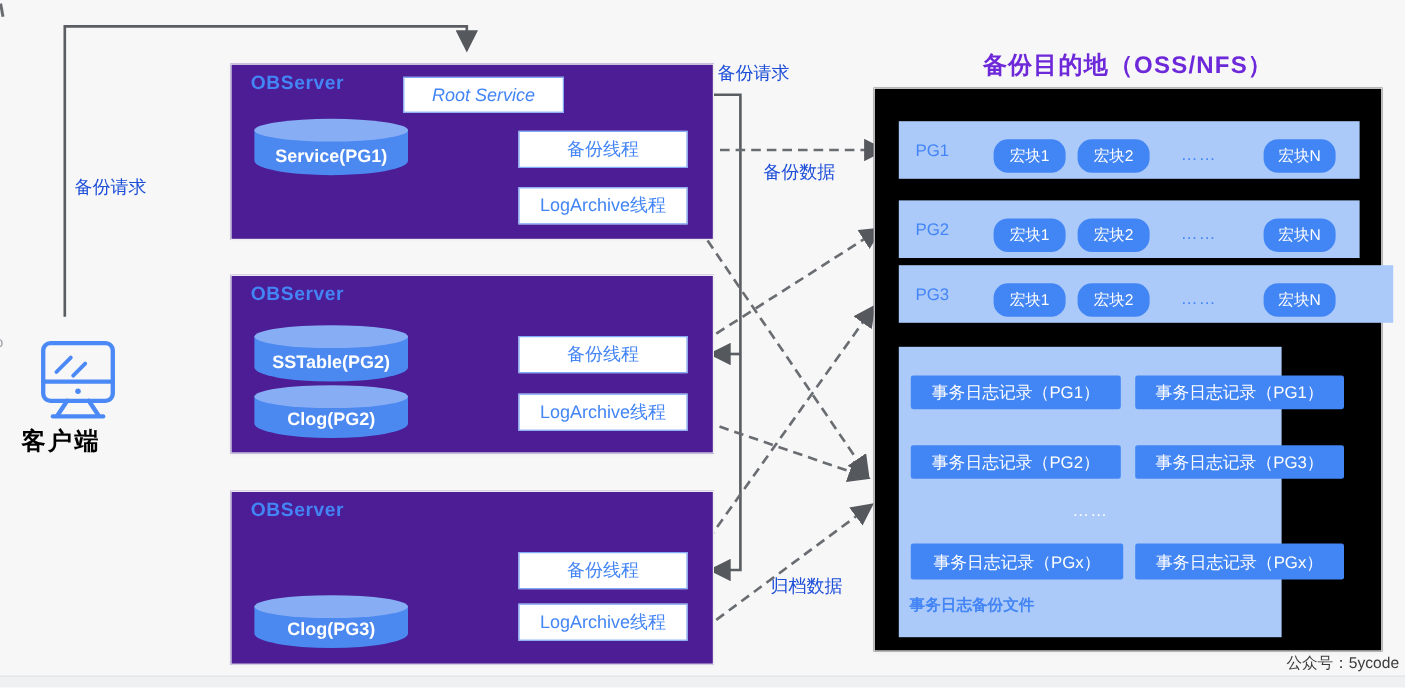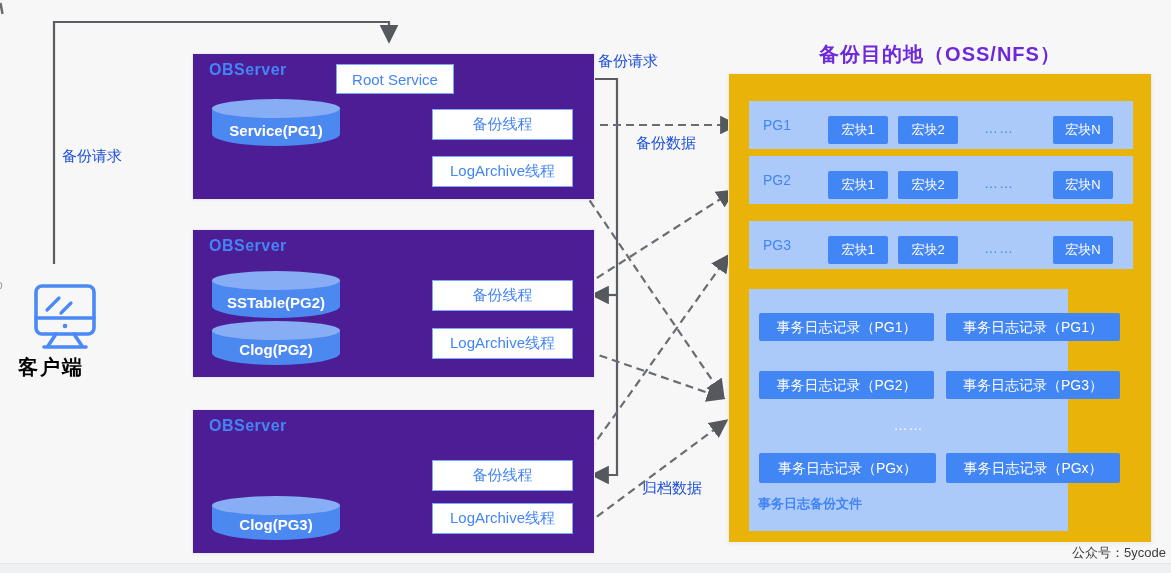--- a/index.html
+++ b/index.html
@@ -39,37 +39,37 @@
     position:absolute;top:9px;left:0;width:100%;bottom:0;
     background:#4b88f0;border-radius:0 0 50% 50% / 0 0 12px 12px;
   }
   .cyl-label{
     position:absolute;left:0;right:0;bottom:7px;text-align:center;
     color:#ffffff;font-weight:700;font-size:15px;z-index:3;white-space:nowrap;
   }
   
   .dest-box{
     position:absolute;left:728px;top:73px;width:424px;height:470px;
-    background:#eab308;border:1px solid #eceef0;
+    background:#000000;border:1px solid #eceef0;
     box-shadow:0 1px 4px rgba(0,0,0,.05);box-sizing:border-box;
   }
   .dest-title{
     position:absolute;left:728px;top:41px;width:424px;text-align:center;
     color:#6d28d9;font-size:20px;font-weight:700;letter-spacing:1px;white-space:nowrap;
   }
   .pg-row{
     position:absolute;left:20px;width:384px;height:48px;background:#abcafa;
   }
   .pg-row .pg-label{
     position:absolute;left:14px;top:0;height:100%;display:flex;align-items:center;
     color:#4385f4;font-size:14px;
   }
   .macro-block{
     position:absolute;top:15px;width:60px;height:28px;background:#4285f4;
-    color:#fff;font-size:13px;line-height:28px;text-align:center;border-radius:2px;
+    color:#fff;font-size:13px;line-height:28px;text-align:center;border-radius:12px;
   }
   .macro-dots{
     position:absolute;top:15px;left:215px;width:70px;height:28px;line-height:24px;
     text-align:center;color:#4285f4;font-size:14px;letter-spacing:1px;
   }
   .tx-section{
     position:absolute;left:20px;top:215px;width:319px;height:242px;background:#abcafa;
   }
   .tx-block{
     position:absolute;height:28px;background:#4285f4;color:#fff;font-size:14px;
@@ -149,21 +149,21 @@
   <div class="client-label">客户端</div>
 
   <div class="abs blue-label" style="left:62px;top:147px;">备份请求</div>
   <div class="abs blue-label" style="left:598px;top:52px;">备份请求</div>
   <div class="abs blue-label" style="left:636px;top:134px;">备份数据</div>
   <div class="abs blue-label" style="left:642px;top:479px;">归档数据</div>
 
   <div class="obs-box" style="top:53px;height:147px;">
     <div class="obs-title">OBServer</div>
   </div>
-  <div class="node-box" style="left:336px;top:64px;width:118px;height:30px;">
+  <div class="node-box" style="left:336px;top:64px;width:134px;height:30px;font-style:italic;">
       <span>Root Service</span>
     </div>
   <div class="cylinder" style="left:212px;top:99px;height:47px;">
     <div class="cyl-body"></div>
     <div class="cyl-top"></div>
     <div class="cyl-label">Service(PG1)</div>
   </div>
   <div class="node-box" style="left:432px;top:109px;width:141px;height:31px;">
       <span>备份线程</span>
     </div>
@@ -211,29 +211,29 @@
   <div class="dest-box">
 
     <div class="pg-row" style="top:27px;">
       <span class="pg-label">PG1</span>
       <span class="macro-block" style="left:79px;">宏块1</span>
       <span class="macro-block" style="left:149px;">宏块2</span>
       <span class="macro-dots">……</span>
       <span class="macro-block" style="left:304px;">宏块N</span>
     </div>
 
-    <div class="pg-row" style="top:82px;text-decoration:underline;">
+    <div class="pg-row" style="top:93px;text-decoration:underline;">
       <span class="pg-label">PG2</span>
       <span class="macro-block" style="left:79px;">宏块1</span>
       <span class="macro-block" style="left:149px;">宏块2</span>
       <span class="macro-dots">……</span>
       <span class="macro-block" style="left:304px;">宏块N</span>
     </div>
 
-    <div class="pg-row" style="top:147px;">
+    <div class="pg-row" style="top:147px;padding-left:28px;">
       <span class="pg-label">PG3</span>
       <span class="macro-block" style="left:79px;">宏块1</span>
       <span class="macro-block" style="left:149px;">宏块2</span>
       <span class="macro-dots">……</span>
       <span class="macro-block" style="left:304px;">宏块N</span>
     </div>
 
     <div class="tx-section">
       <span class="tx-block" style="left:10px;top:24px;width:175px;">事务日志记录（PG1）</span>
       <span class="tx-block" style="left:197px;top:24px;width:174px;">事务日志记录（PG1）</span>

